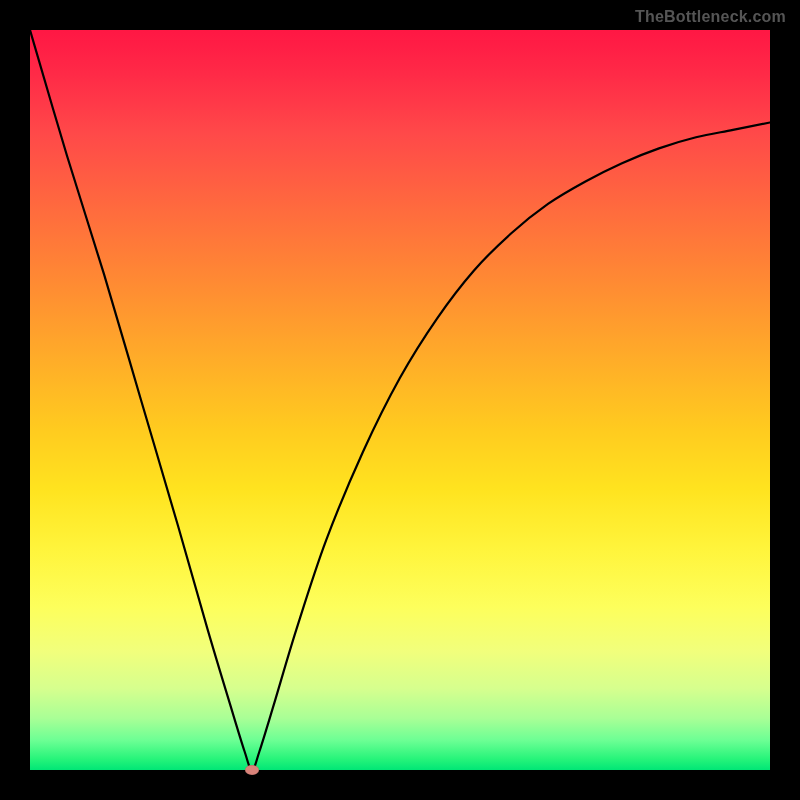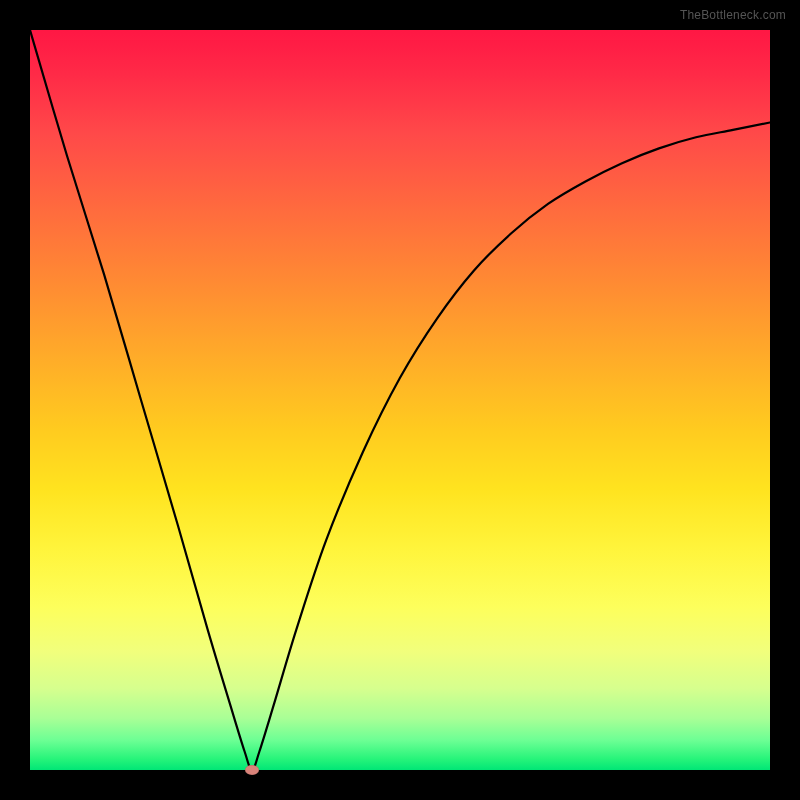--- a/index.html
+++ b/index.html
@@ -41,23 +41,24 @@
       #6cff94 96%,
       #27f47a 98.5%,
       #00e676 100%
     );
   }
   .watermark {
     position: absolute;
     top: 8px;
     right: 14px;
     color: #555;
-    font-size: 12px;
+    font-size: 16px;
     letter-spacing: 0.2px;
     user-select: none;
+    font-weight: bold;
   }
   svg.curve {
     position: absolute;
     left: 0;
     top: 0;
     width: 740px;
     height: 740px;
   }
   .marker {
     position: absolute;

